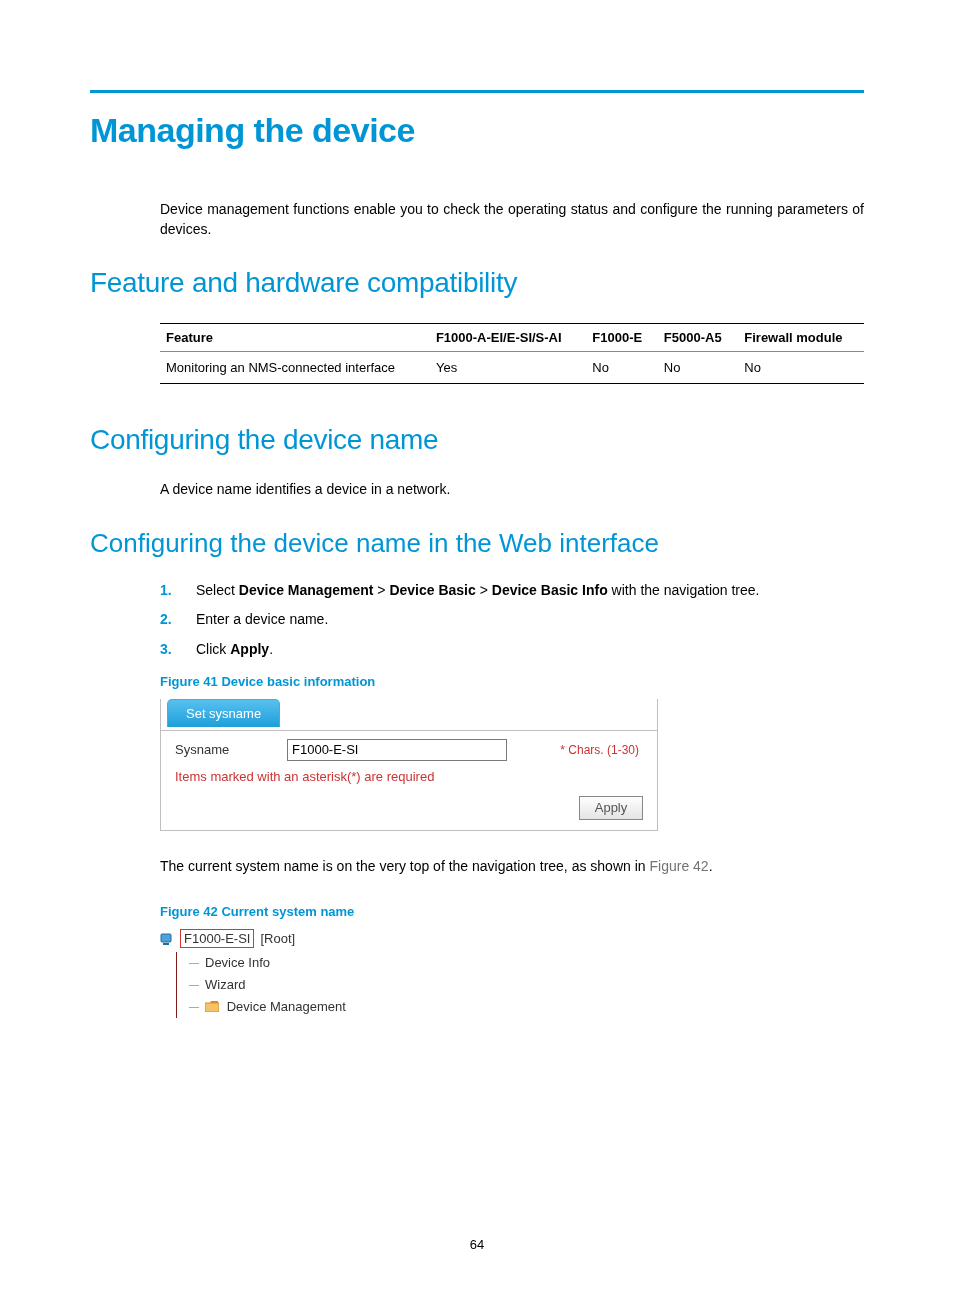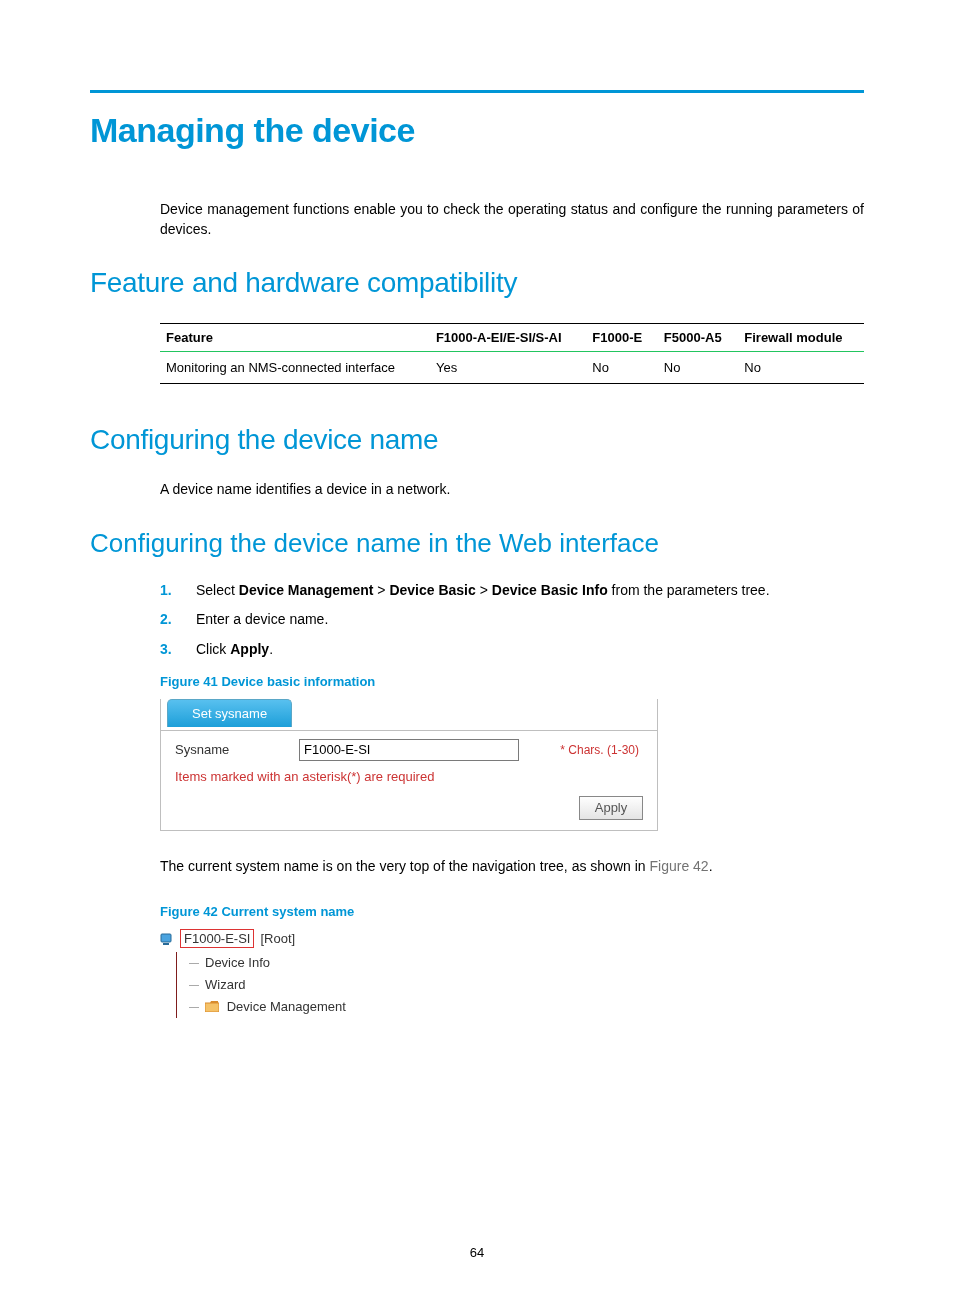--- a/index.html
+++ b/index.html
@@ -106,39 +106,39 @@
   }
   .tabstrip {
     position: relative;
     height: 32px;
   }
   .tab {
     position: absolute;
     left: 6px;
     top: 0;
     height: 28px;
-    padding: 0 24px;
+    padding: 0 18px;
     line-height: 28px;
     color: #fff;
     border: 1px solid #5aa7c7;
     border-bottom: none;
     border-radius: 5px 5px 0 0;
     background: linear-gradient(#58c0ef, #1d9fd9);
     font-size: 13px;
   }
   .tabline {
     position: absolute;
     left: 0; right: 0; bottom: 0;
     border-bottom: 1px solid #bfbfbf;
   }
   .row {
     display: flex;
     padding: 8px 10px 8px 14px;
     align-items: center;
-    gap: 16px;
+    gap: 4px;
   }
   .row-label { width: 108px; color: #333; }
   .row-input {
     width: 220px;
     height: 22px;
     padding: 1px 4px;
     border: 1px solid #7a7a7a;
     font-family: Tahoma, Arial, sans-serif;
     font-size: 13px;
   }
@@ -199,21 +199,21 @@
     position: absolute;
     left: 0;
     top: 11px;
     width: 10px;
     border-top: 1px solid #aaa;
   }
   .folder-ico { color: #d98c2e; margin-right: 4px; }
   .link { color: #737373; }
   .page-num {
     position: absolute;
-    bottom: 36px;
+    bottom: 44px;
     left: 0; right: 0;
     text-align: center;
     font-size: 13px;
   }
 </style>
 </head>
 <body>
 
 <div class="top-rule"></div>
 <h1 class="h1">Managing the device</h1>
@@ -243,21 +243,21 @@
   </tbody>
 </table>
 
 <h2 class="h2">Configuring the device name</h2>
 <p class="body-text">A device name identifies a device in a network.</p>
 
 <h3 class="h3">Configuring the device name in the Web interface</h3>
 
 <ol class="steps">
   <li>
-    <span>Select </span><b>Device Management</b><span> &gt; </span><b>Device Basic</b><span> &gt; </span><b>Device Basic Info</b><span> from the parameters tree.</span>
+    <span>Select </span><b>Device Management</b><span> &gt; </span><b>Device Basic</b><span> &gt; </span><b>Device Basic Info</b><span> with the navigation tree.</span>
   </li>
   <li>Enter a device name.</li>
   <li>
     <span>Click </span><b>Apply</b><span>.</span>
   </li>
 </ol>
 
 <div class="figure-caption">Figure 41 Device basic information</div>
 
 <div class="figure-wrap">

